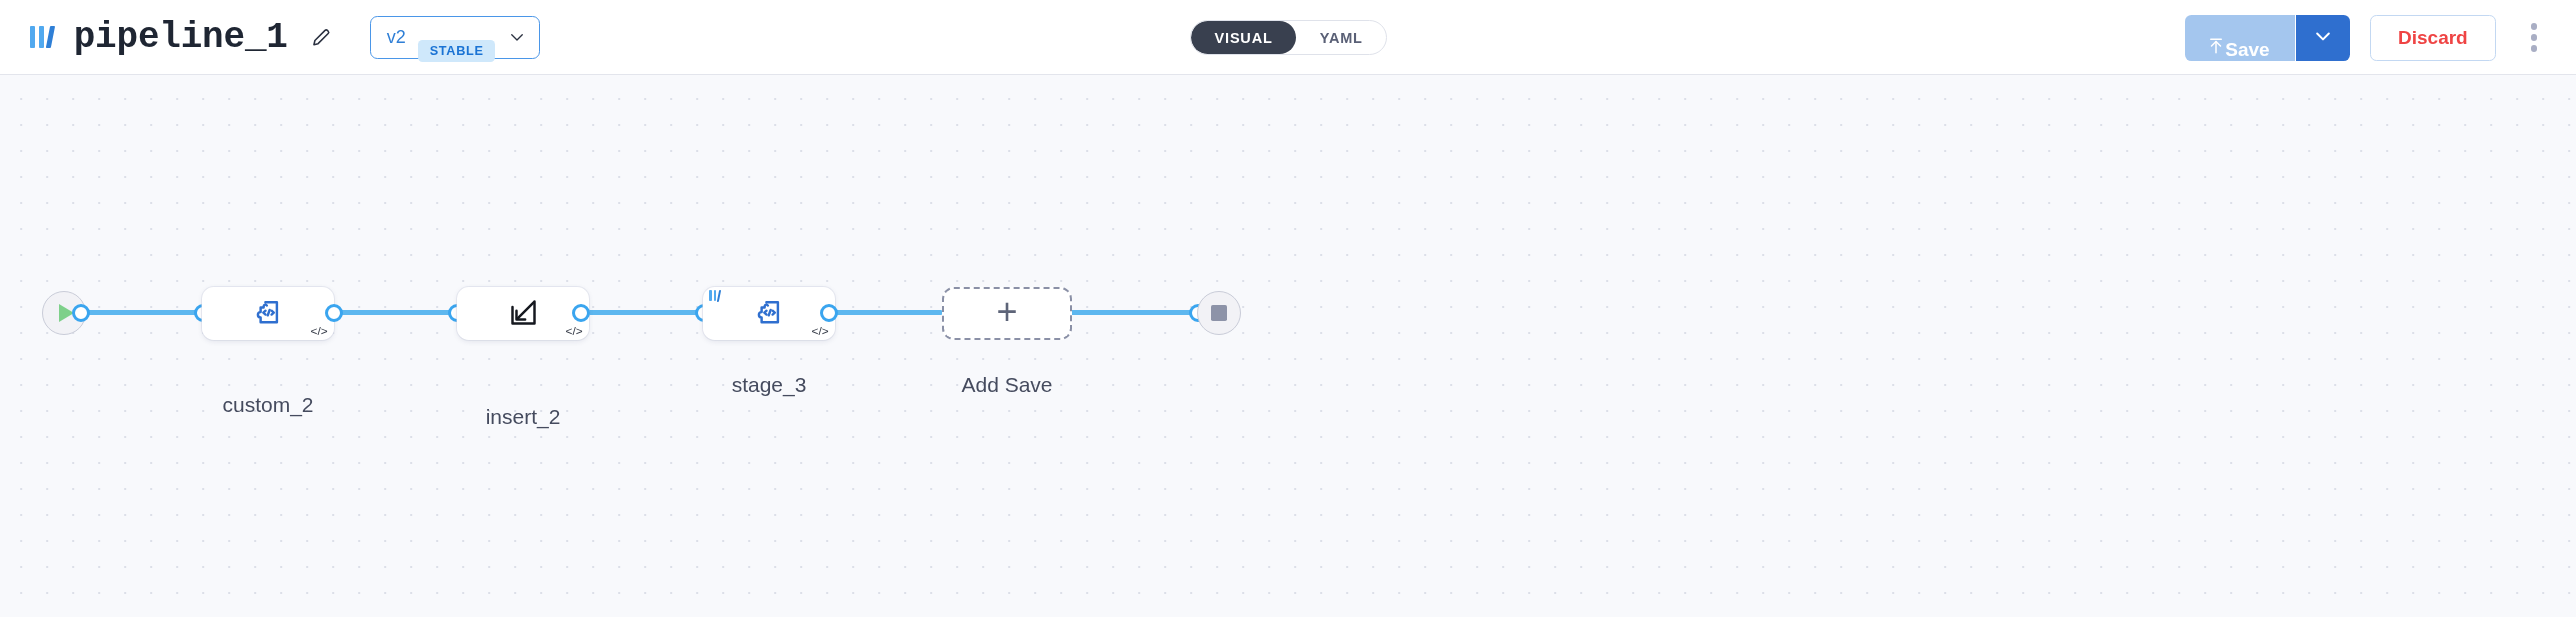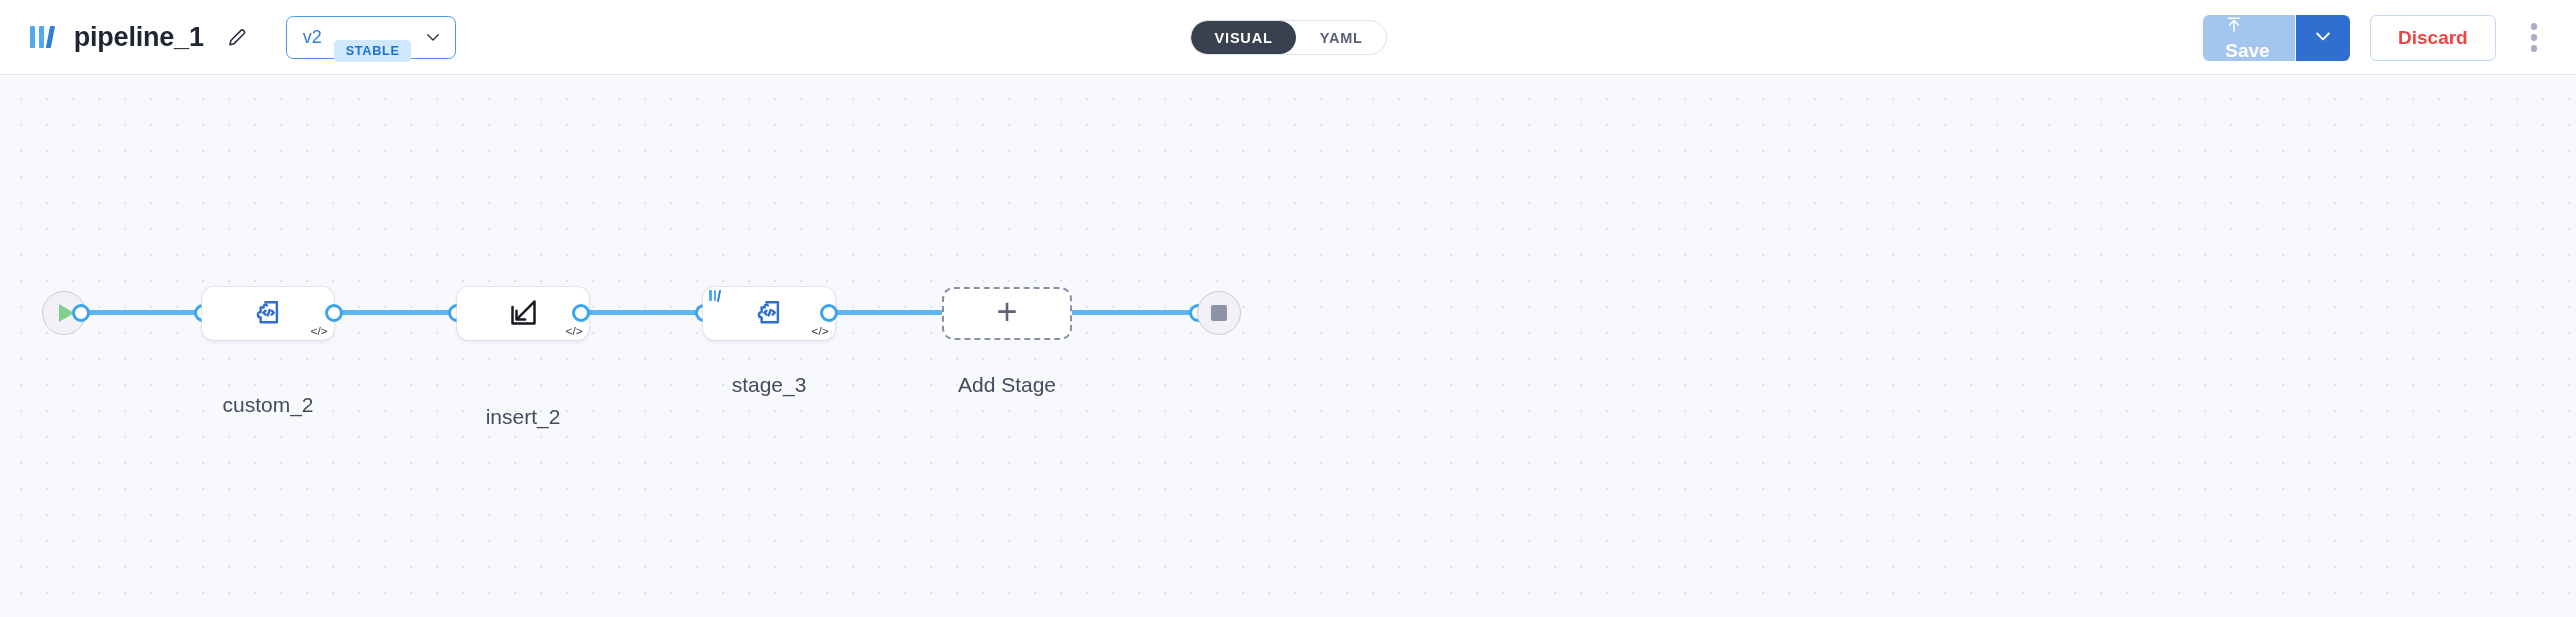--- a/index.html
+++ b/index.html
@@ -49,25 +49,26 @@
     width: 5.4px;
     border-radius: 0.9px;
     bottom: 2.7px;
     top: 2.7px;
   }
   .logo i.b1 { left: 1.8px;  background: #51a9ef; }
   .logo i.b2 { left: 11px; background: #51a9ef; }
   .logo i.b3 { left: 20px; background: #2f7fd6; transform: skewX(-11deg); }
 
   .pipeline-title {
-    font-size: 27px;
+    font-size: 36px;
     font-weight: bold;
     color: #1f2633;
     letter-spacing: -0.2px;
     white-space: nowrap;
+    font-family: Liberation Mono, monospace;
   }
 
   .pencil-btn {
     width: 40px;
     height: 40px;
     margin-left: 14.5px;
     display: flex;
     align-items: center;
     justify-content: center;
     border-radius: 5.4px;
@@ -160,27 +161,26 @@
     display: flex;
     align-items: stretch;
     height: 46px;
     border-radius: 6.4px;
     overflow: hidden;
   }
   .save-btn {
     background: #a4c6ee;
     color: #ffffff;
     display: flex;
-    align-items: flex-start;
+    align-items: flex-end;
     padding: 0 25.4px 0 22px;
     font-size: 19px;
     font-weight: bold;
     cursor: pointer;
     border-right: 0.9px solid #ffffff;
-    flex-direction: column;
   }
   .save-caret {
     background: #2f6fcf;
     width: 54px;
     display: flex;
     align-items: center;
     justify-content: center;
     cursor: pointer;
   }
   .discard-btn {
@@ -472,21 +472,21 @@
       </svg>
     </span>
     <span class="code-badge">&lt;/&gt;</span>
   </div>
   <div class="port" style="left:820px; top:229px;"></div>
   <div class="node-label" style="left:703px; width:132px;text-align:center;">stage_3</div>
 
   <div class="add-node" style="left:942px; width:130px;">
     <span class="plus-glyph">+</span>
   </div>
-  <div class="node-label" style="left:942px; width:130px;">Add Stage</div>
+  <div class="node-label" style="left:942px; width:130px;">Add Save</div>
 
   <div class="port" style="left:1189px; top:229px;"></div>
   <div class="terminal" style="left:1197px; top:216px;">
     <div class="stop-sq"></div>
   </div>
 
 </div>
 
 
 </body></html>

